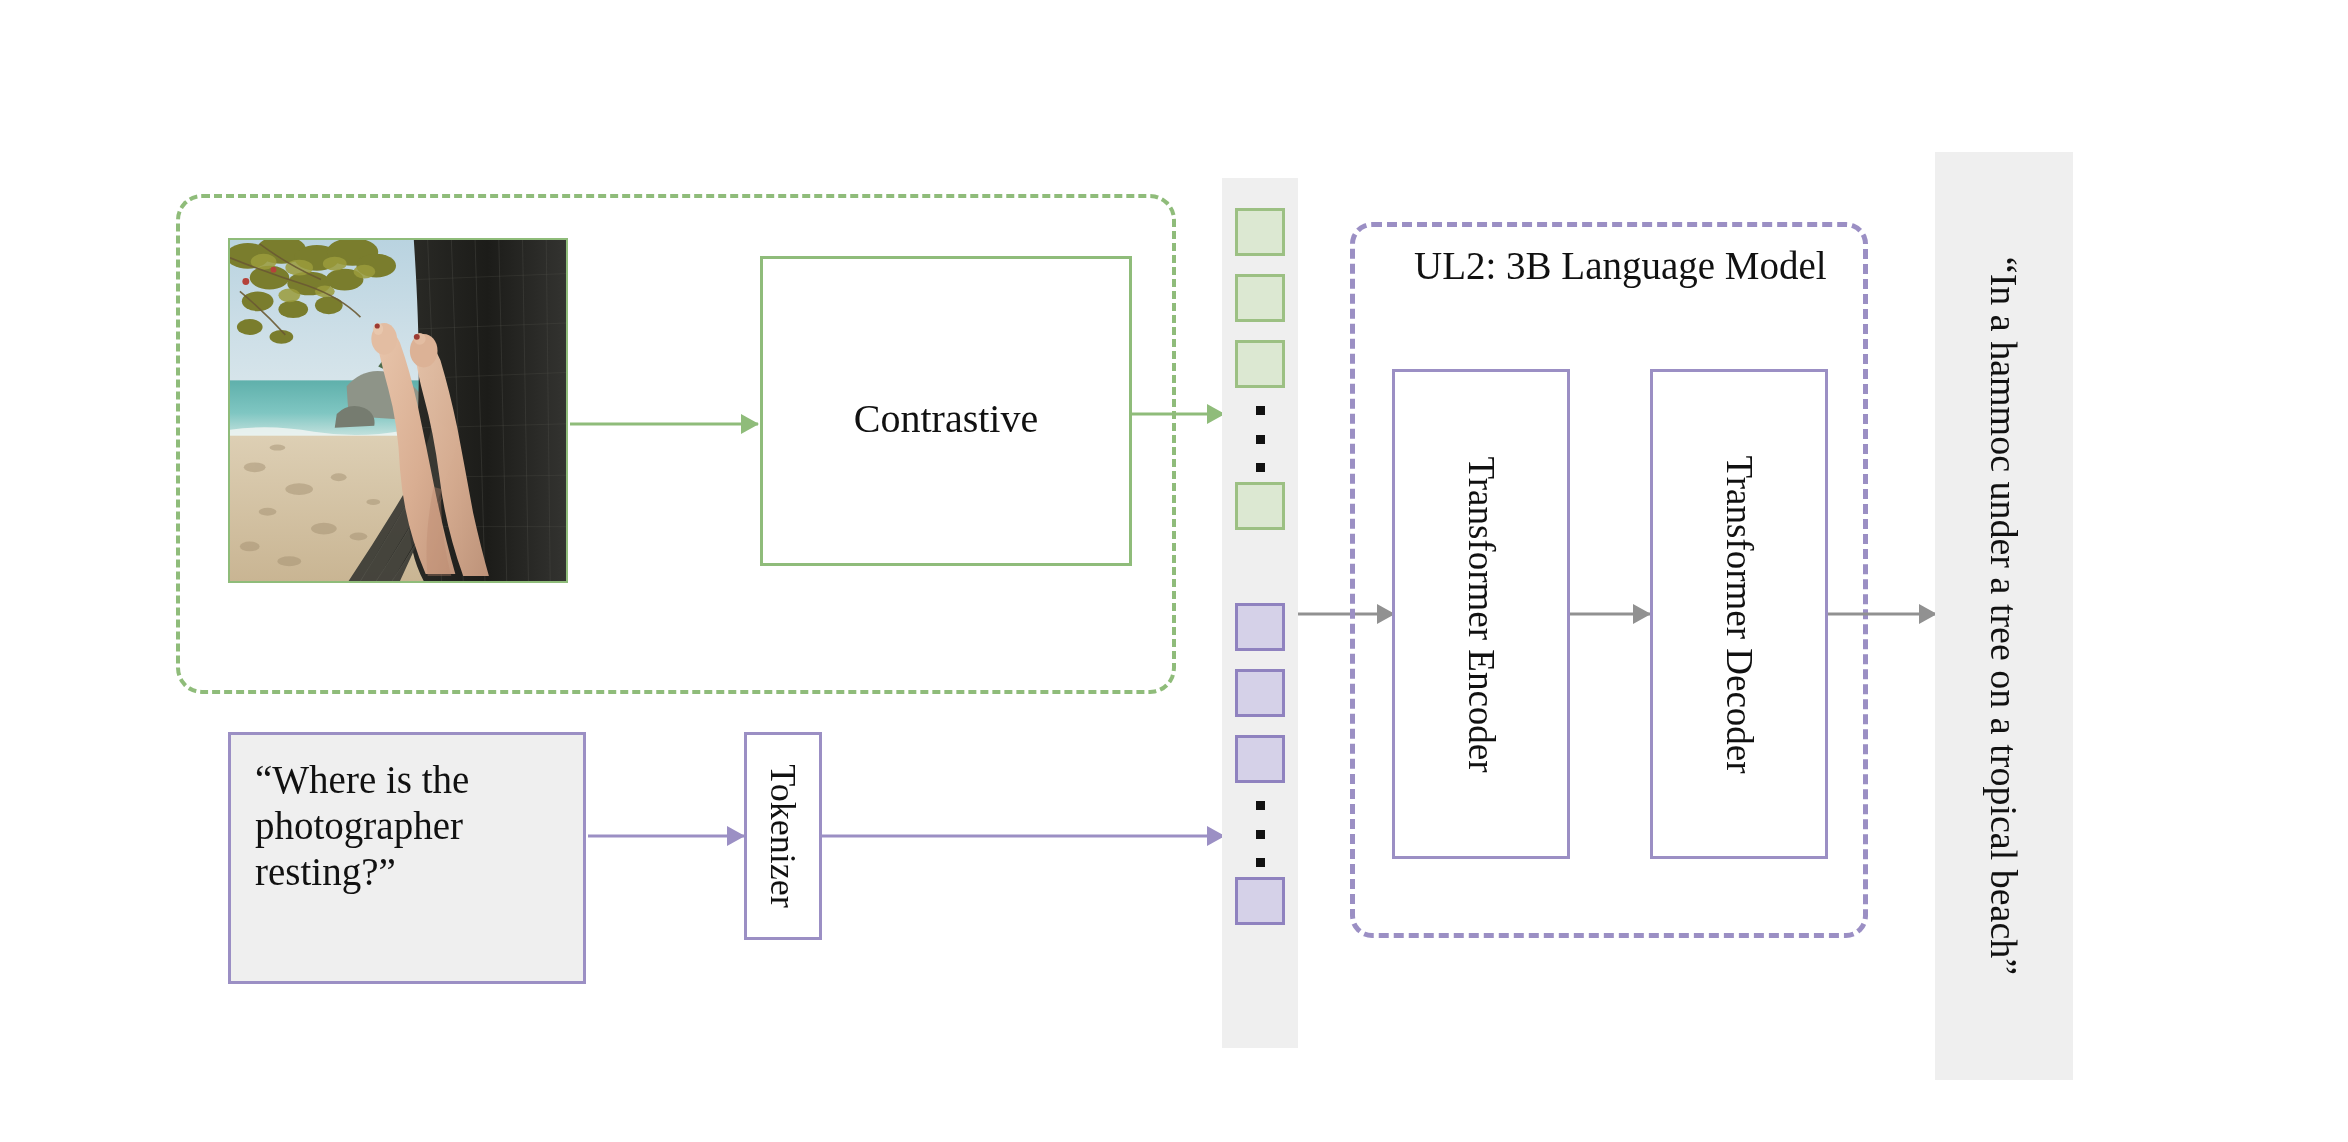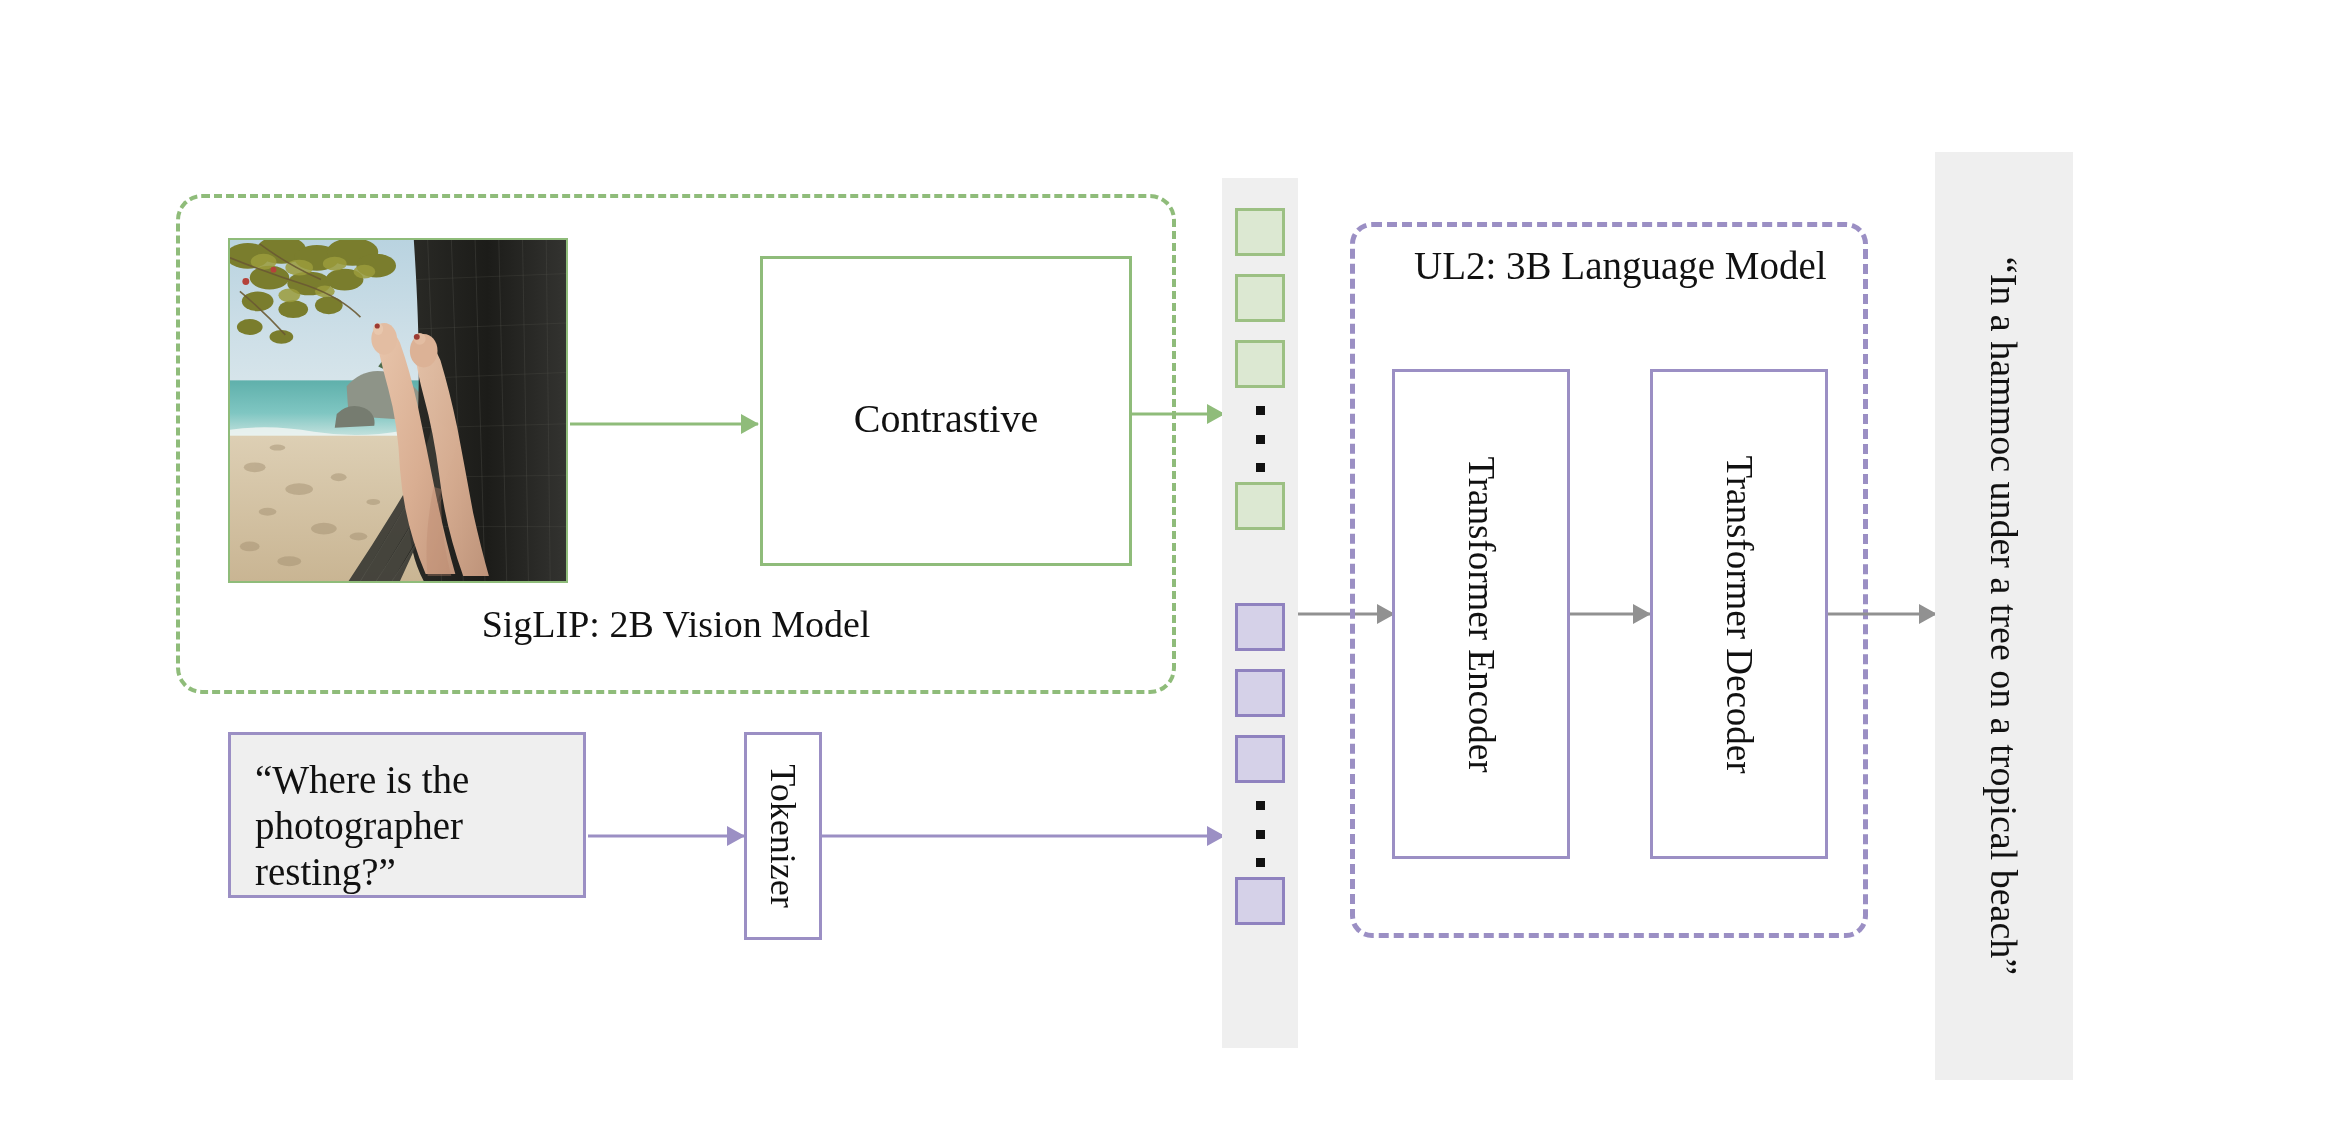--- a/index.html
+++ b/index.html
@@ -154,21 +154,21 @@
     white-space: nowrap;
     transform: rotate(90deg);
   }
 
   
   .question-box {
     position: absolute;
     left: 228px;
     top: 732px;
     width: 358px;
-    height: 166px;
+    height: 252px;
     background: #EFEFEF;
     border: 3px solid #9B8FC4;
     box-sizing: border-box;
     padding: 22px 24px;
   }
   .question-text {
     font-size: 39px;
     line-height: 1.18;
     color: #111;
   }
@@ -381,21 +381,20 @@
     <div class="cve-text">
       <div>Contrastive</div>
     </div>
   </div>
 
   <div class="arrow green" style="left:1132px; top:404px; width:92px; height:20px;">
     <span class="line"></span>
       <span class="head"></span>
   </div>
 
-  <div class="siglip-label">SigLIP: 2B Vision Model</div>
 
   <div class="question-box">
     <div class="question-text">“Where is the photographer resting?”</div>
   </div>
 
   <div class="arrow purple" style="left:588px; top:826px; width:156px; height:20px;">
     <span class="line"></span>
       <span class="head"></span>
   </div>
 

